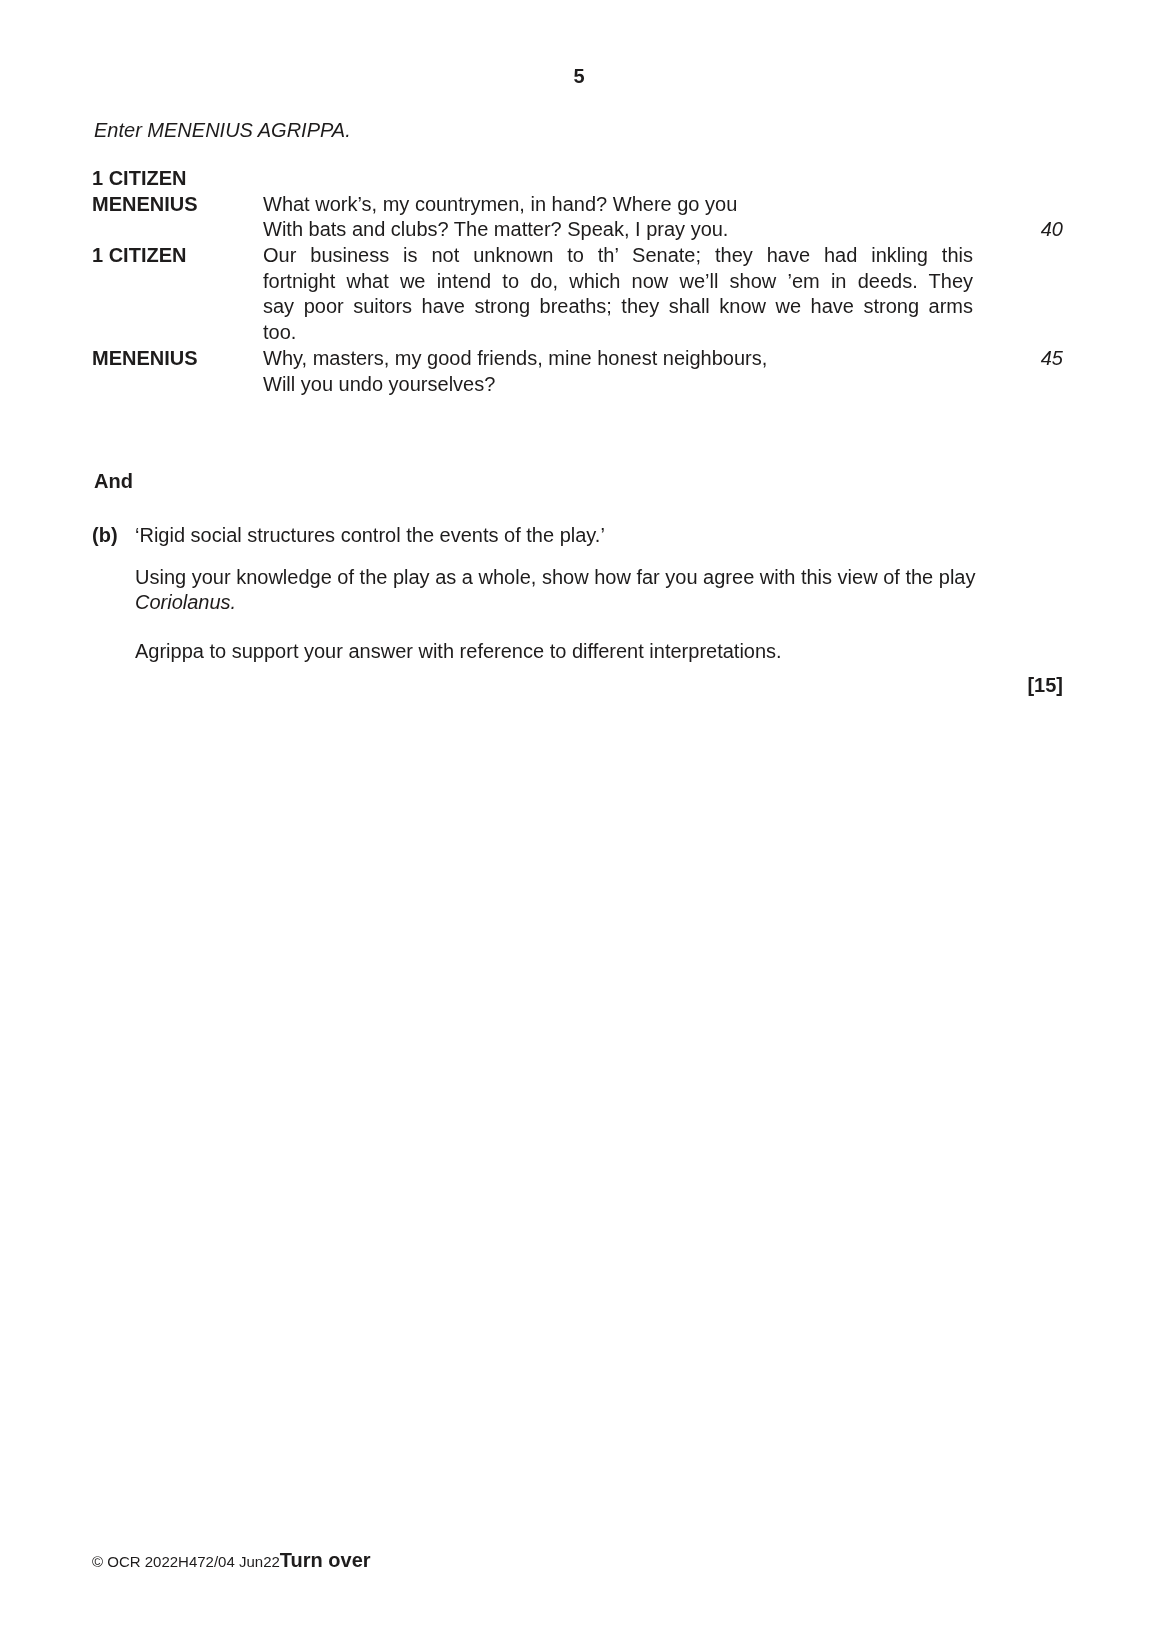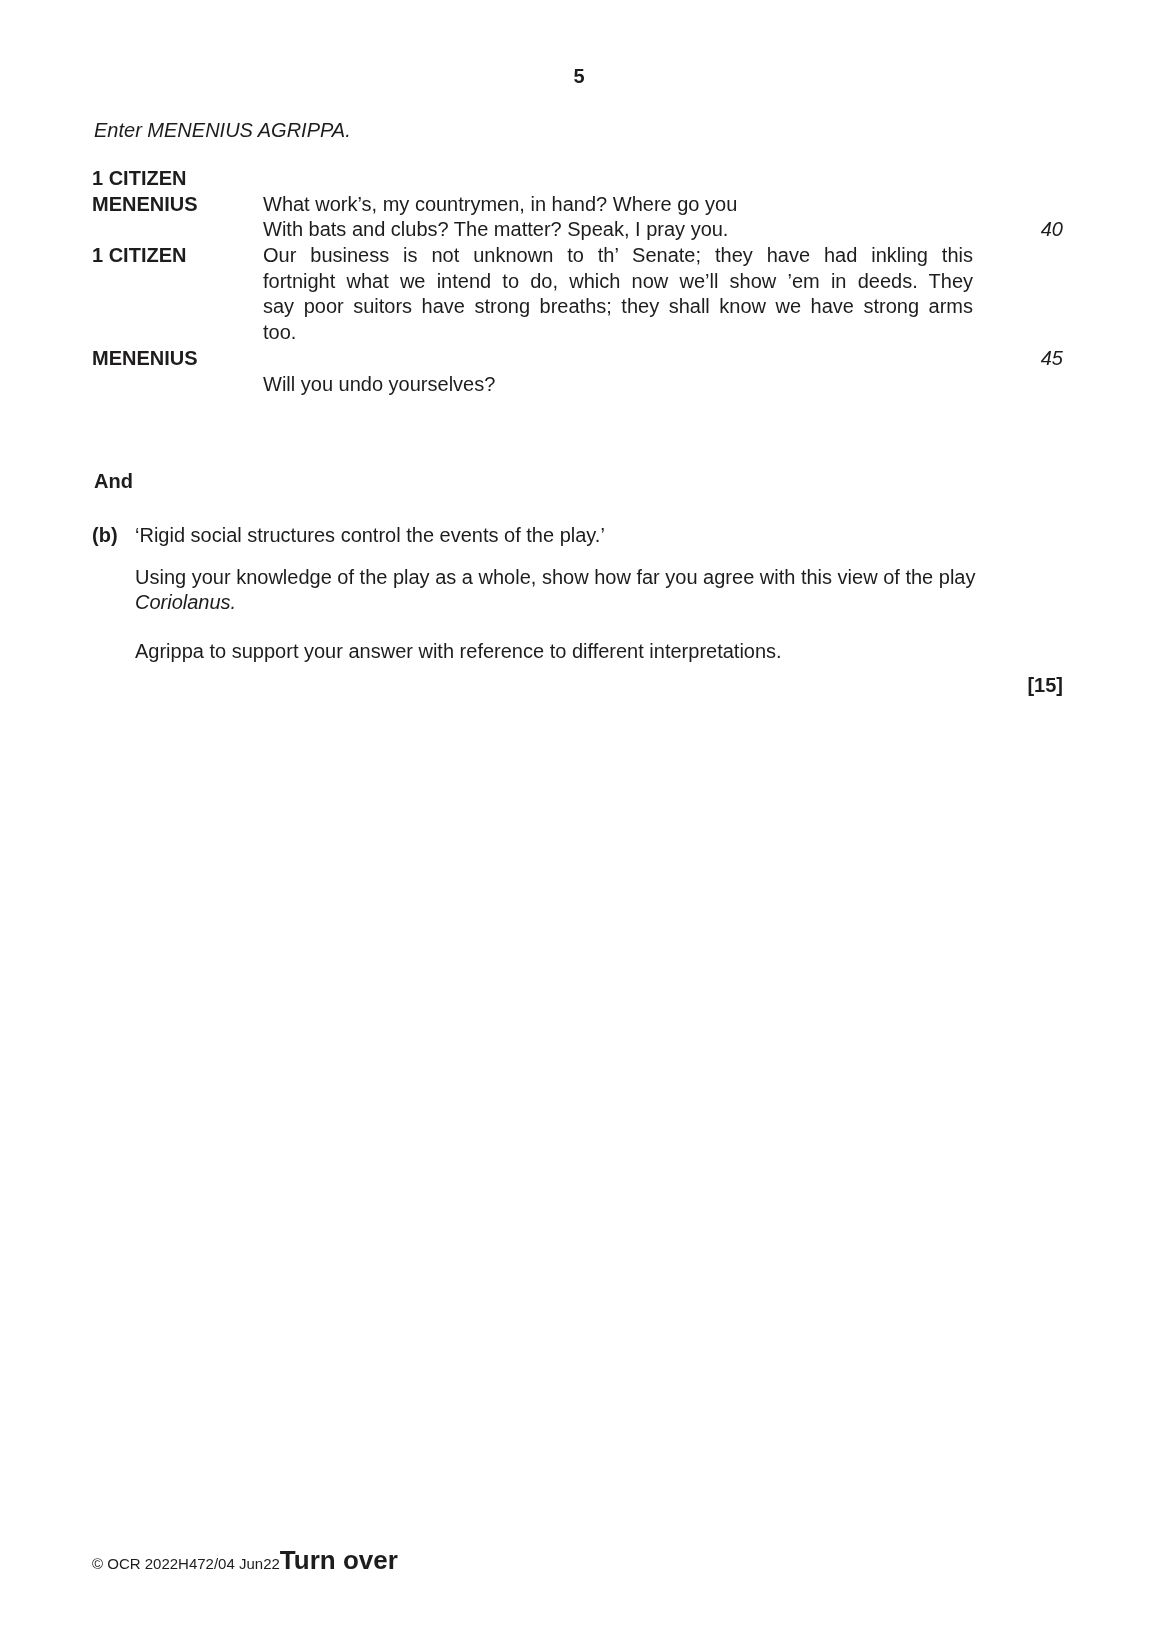--- a/index.html
+++ b/index.html
@@ -105,21 +105,21 @@
     display: flex;
     justify-content: flex-start;
     align-items: baseline;
   }
   .f-small {
     font-size: 15px;
     line-height: 20px;
   }
   .f-right {
     font-weight: bold;
-    font-size: 26px;
+    font-size: 20px;
   }
 </style>
 </head>
 <body>
 
 <div class="page">
 
   <div class="pageno">5</div>
 
   <div class="stage">Enter MENENIUS AGRIPPA.</div>
@@ -154,20 +154,21 @@
       <div class="txt just">say poor suitors have strong breaths; they shall know we have strong arms</div>
       <div class="num"></div>
     </div>
     <div class="drow">
       <div class="spk"></div>
       <div class="txt">too.</div>
       <div class="num"></div>
     </div>
     <div class="drow">
       <div class="spk">MENENIUS</div>
+      <div class="txt">Why, masters, my good friends, mine honest neighbours,</div>
       <div class="num">45</div>
     </div>
     <div class="drow">
       <div class="spk"></div>
       <div class="txt">Will you undo yourselves?</div>
       <div class="num"></div>
     </div>
   </div>
 
   <div class="and">And</div>

